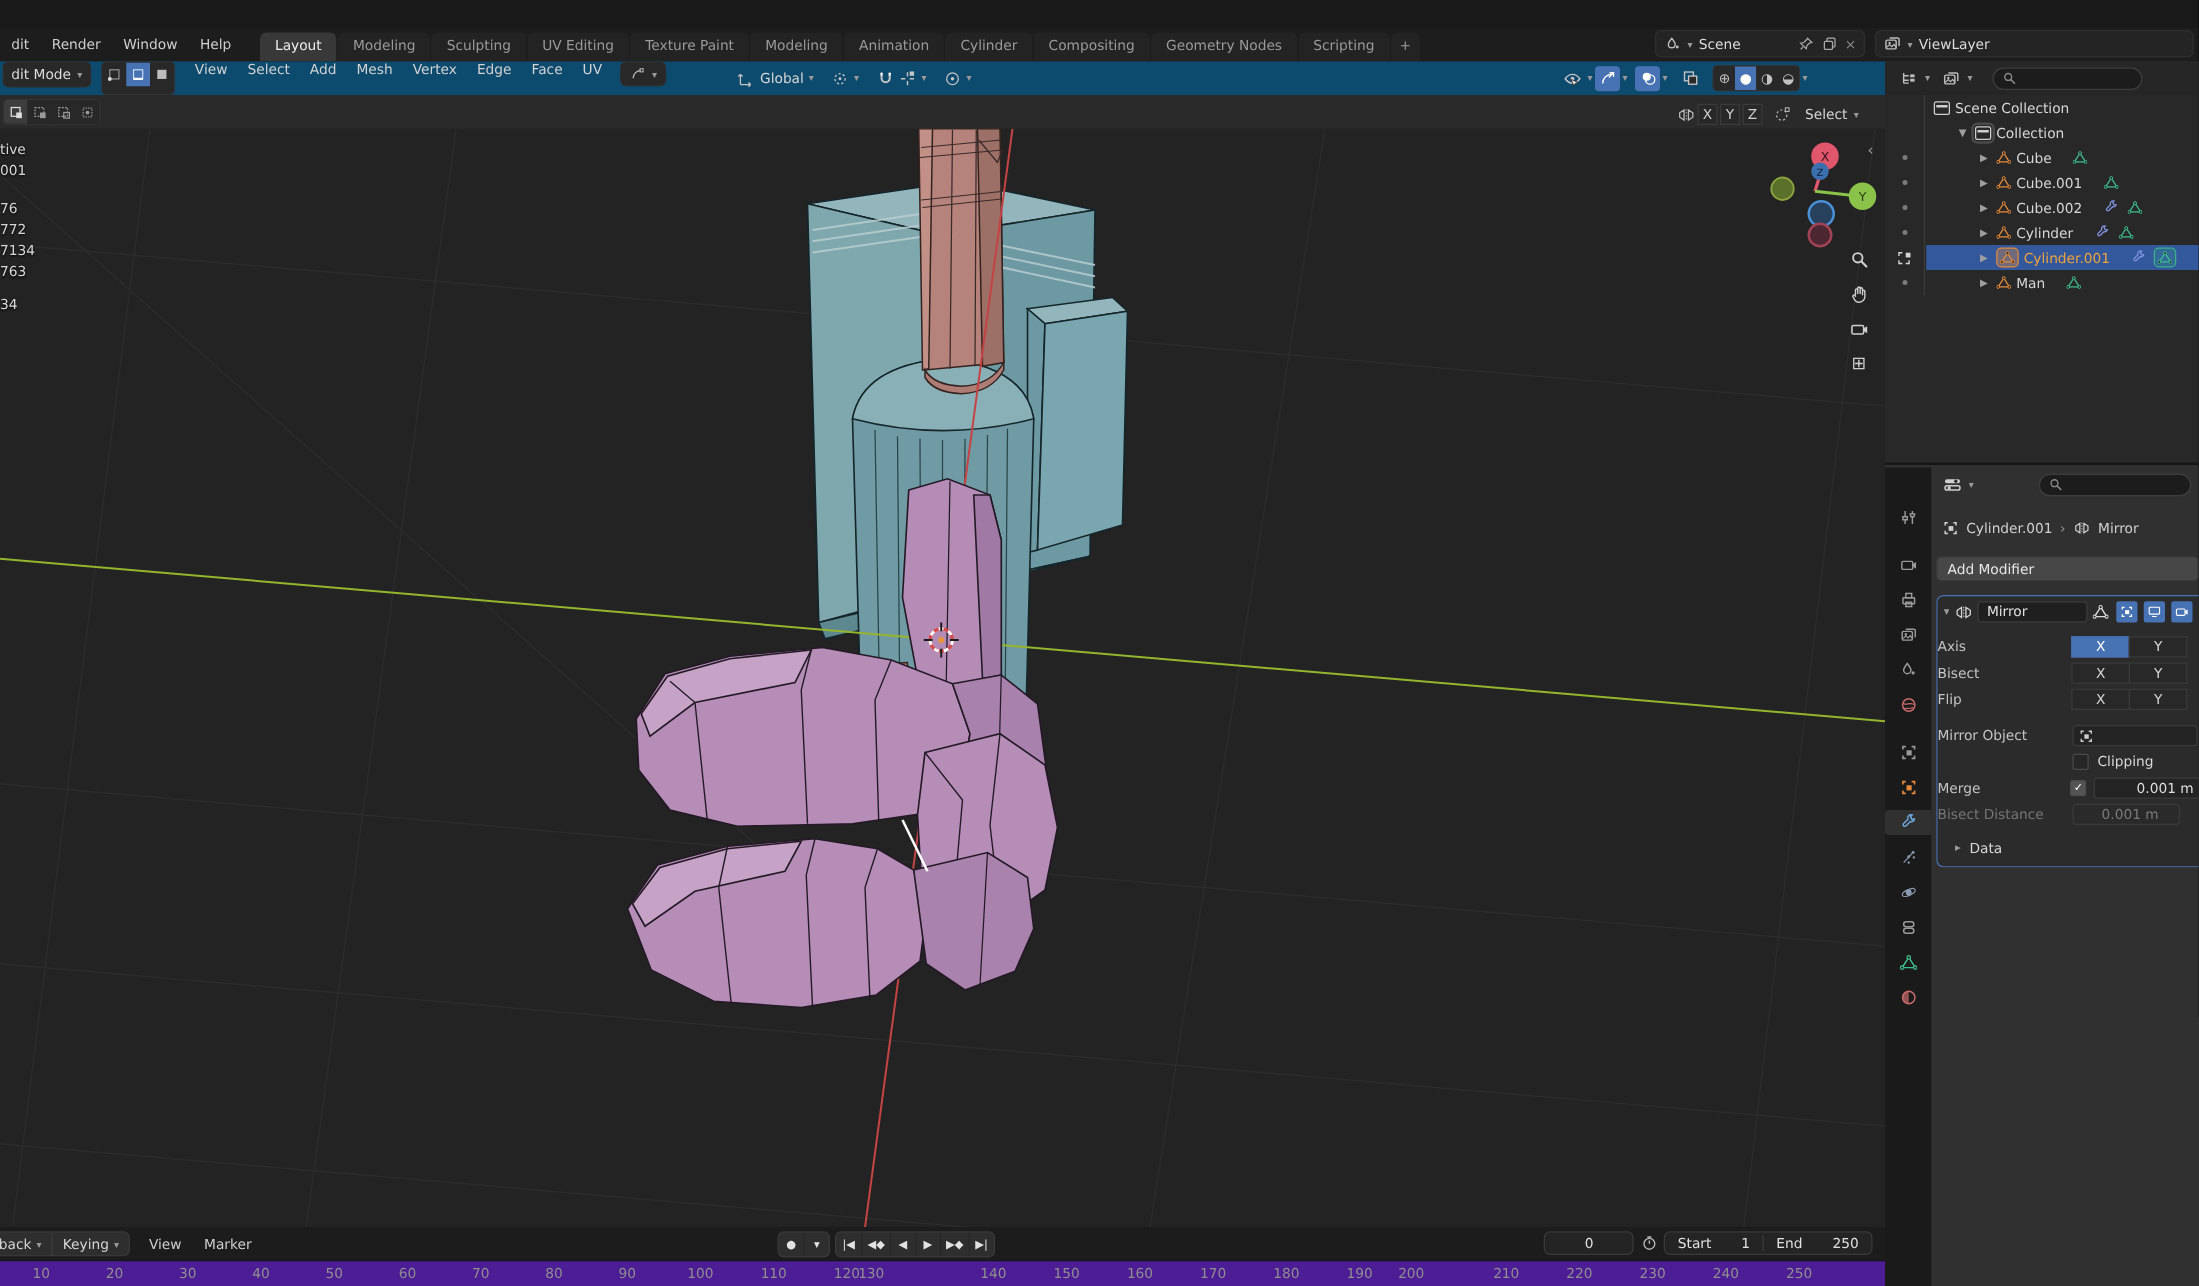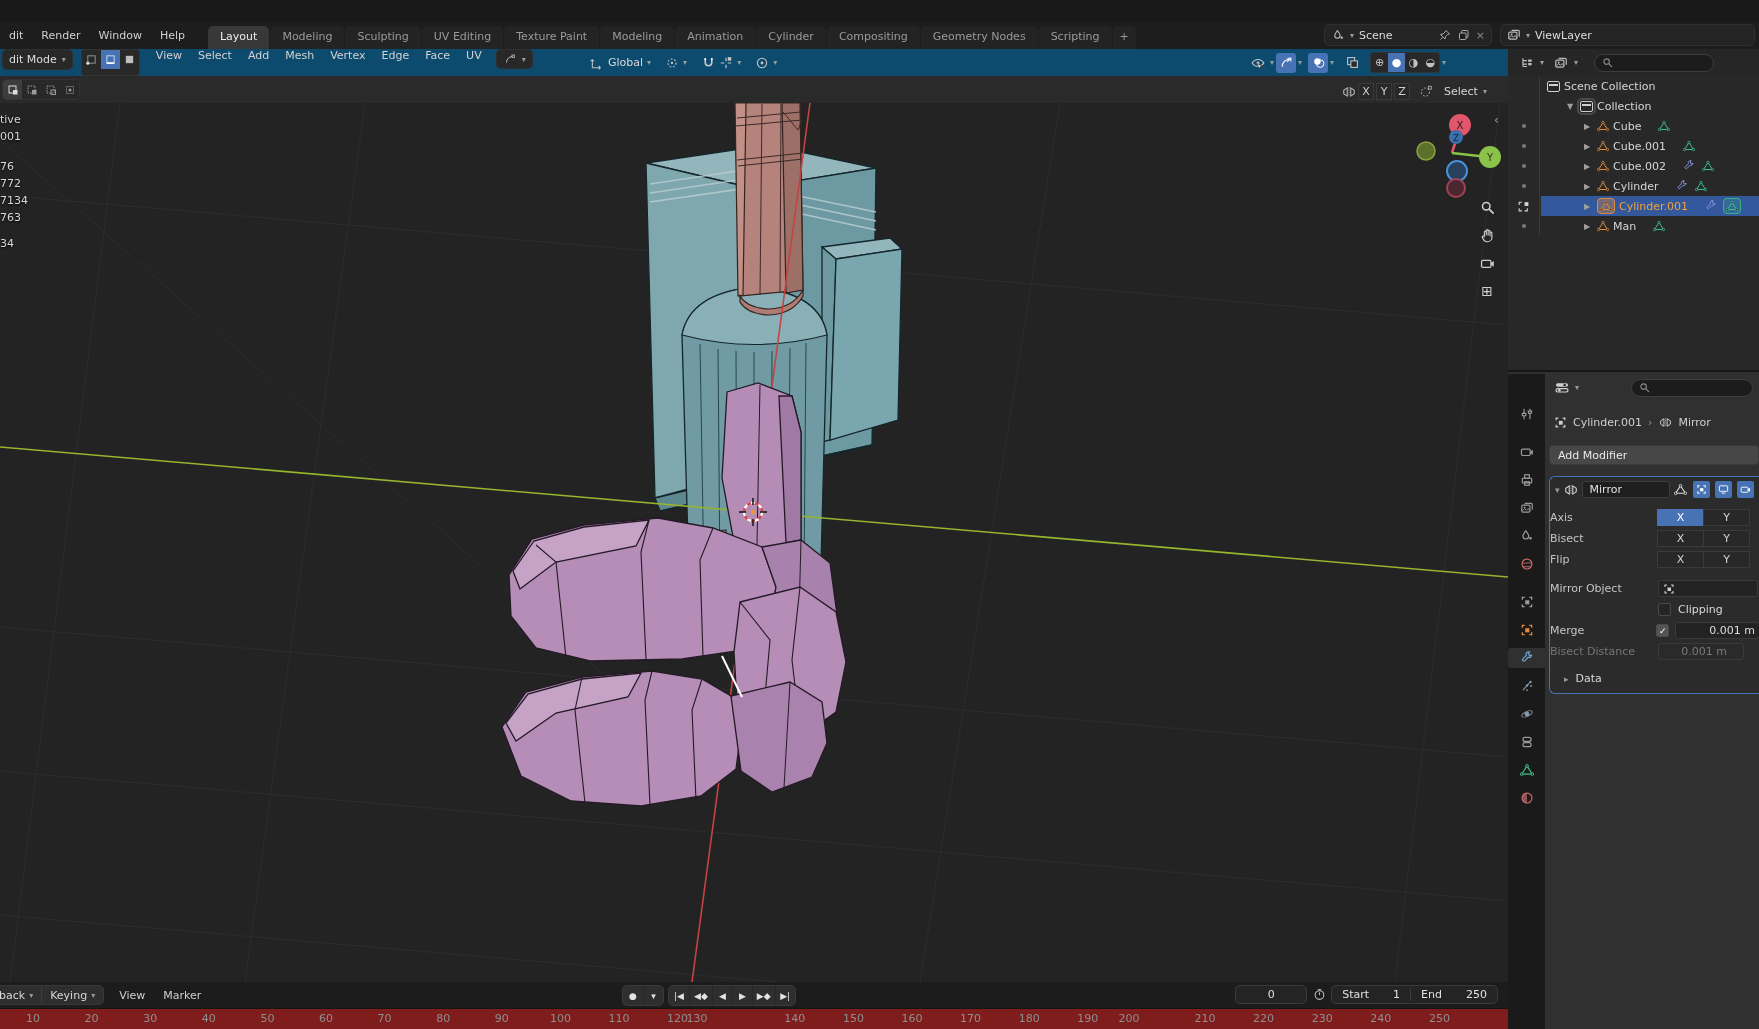--- a/index.html
+++ b/index.html
@@ -84,21 +84,21 @@
   .seg .seg-btn.on { background:#4772b3; color:#fff; border-color:#4772b3; }
   .val-field { background:#232323; border:1px solid #3a3a3a; border-radius:3px; height:17px; color:#dddddd; display:flex; align-items:center; justify-content:flex-end; }
   .val-field.dis { color:#7a7a7a; background:#2a2a2a; }
   .checkbox { width:13px; height:13px; border:1px solid #4a4a4a; border-radius:2px; background:#262626; display:flex; align-items:center; justify-content:center; color:#fff; font-size:9px; }
   .checkbox.checked { background:#545454; }
   #data-subpanel { display:flex; align-items:center; gap:7px; margin:10px 0 0 14px; color:#d8d8d8; }
 
   
   #timeline { position:absolute; left:0; top:982px; width:1508px; height:47px; background:#1c1c1c; }
   #tl-header { position:relative; height:26px; display:flex; align-items:center; }
-  #tl-ruler { position:relative; height:21px; background:#7f1d1d; border-top:1px solid #151515; }
+  #tl-ruler { position:relative; height:21px; background:#4c1d95; border-top:1px solid #151515; }
   .ruler-num { position:absolute; top:3px; color:#8f8f8f; font-size:11px; transform:translateX(-50%); }
   #tl-left { display:flex; align-items:center; margin-left:-10px; }
   .tl-pillgroup { display:flex; background:#2e2e2e; border:1px solid #383838; border-radius:5px; height:20px; align-items:center; }
   .tl-pill-item { display:flex; align-items:center; gap:4px; padding:0 8px; color:#d5d5d5; height:100%; }
   .tl-pill-item + .tl-pill-item { border-left:1px solid #3c3c3c; }
   #transport { position:absolute; left:622px; top:3px; display:flex; gap:4px; }
   .tr-group { display:flex; background:#2e2e2e; border:1px solid #3a3a3a; border-radius:5px; overflow:hidden; }
   .tr-btn { min-width:20px; height:19px; display:flex; align-items:center; justify-content:center; color:#e3e3e3; font-size:9px; padding:0 4px; }
   .tr-btn + .tr-btn { border-left:1px solid #272727; }
   #tl-fields { position:absolute; right:10px; top:3px; display:flex; gap:5px; align-items:center; }

